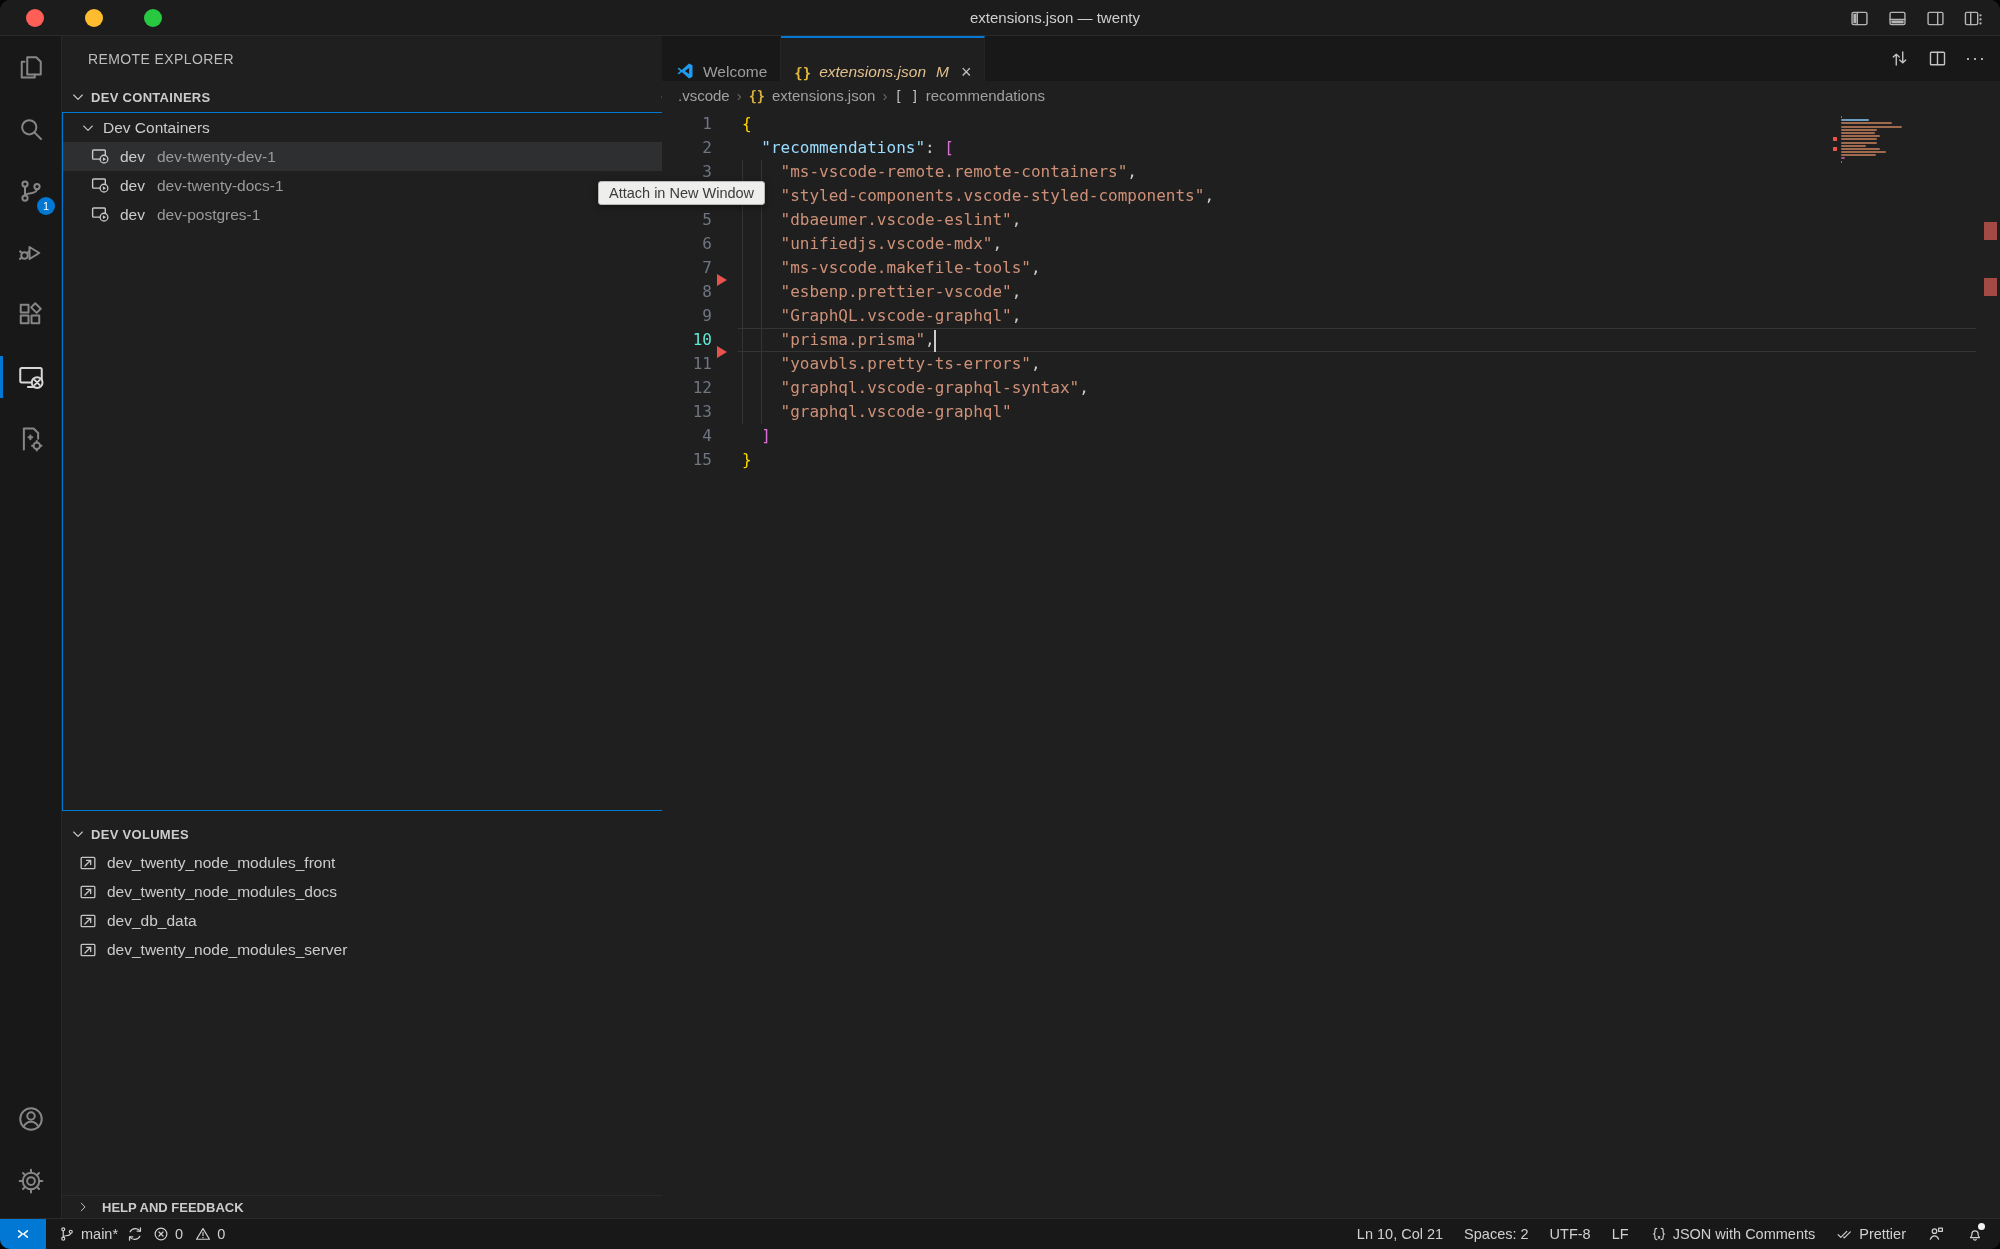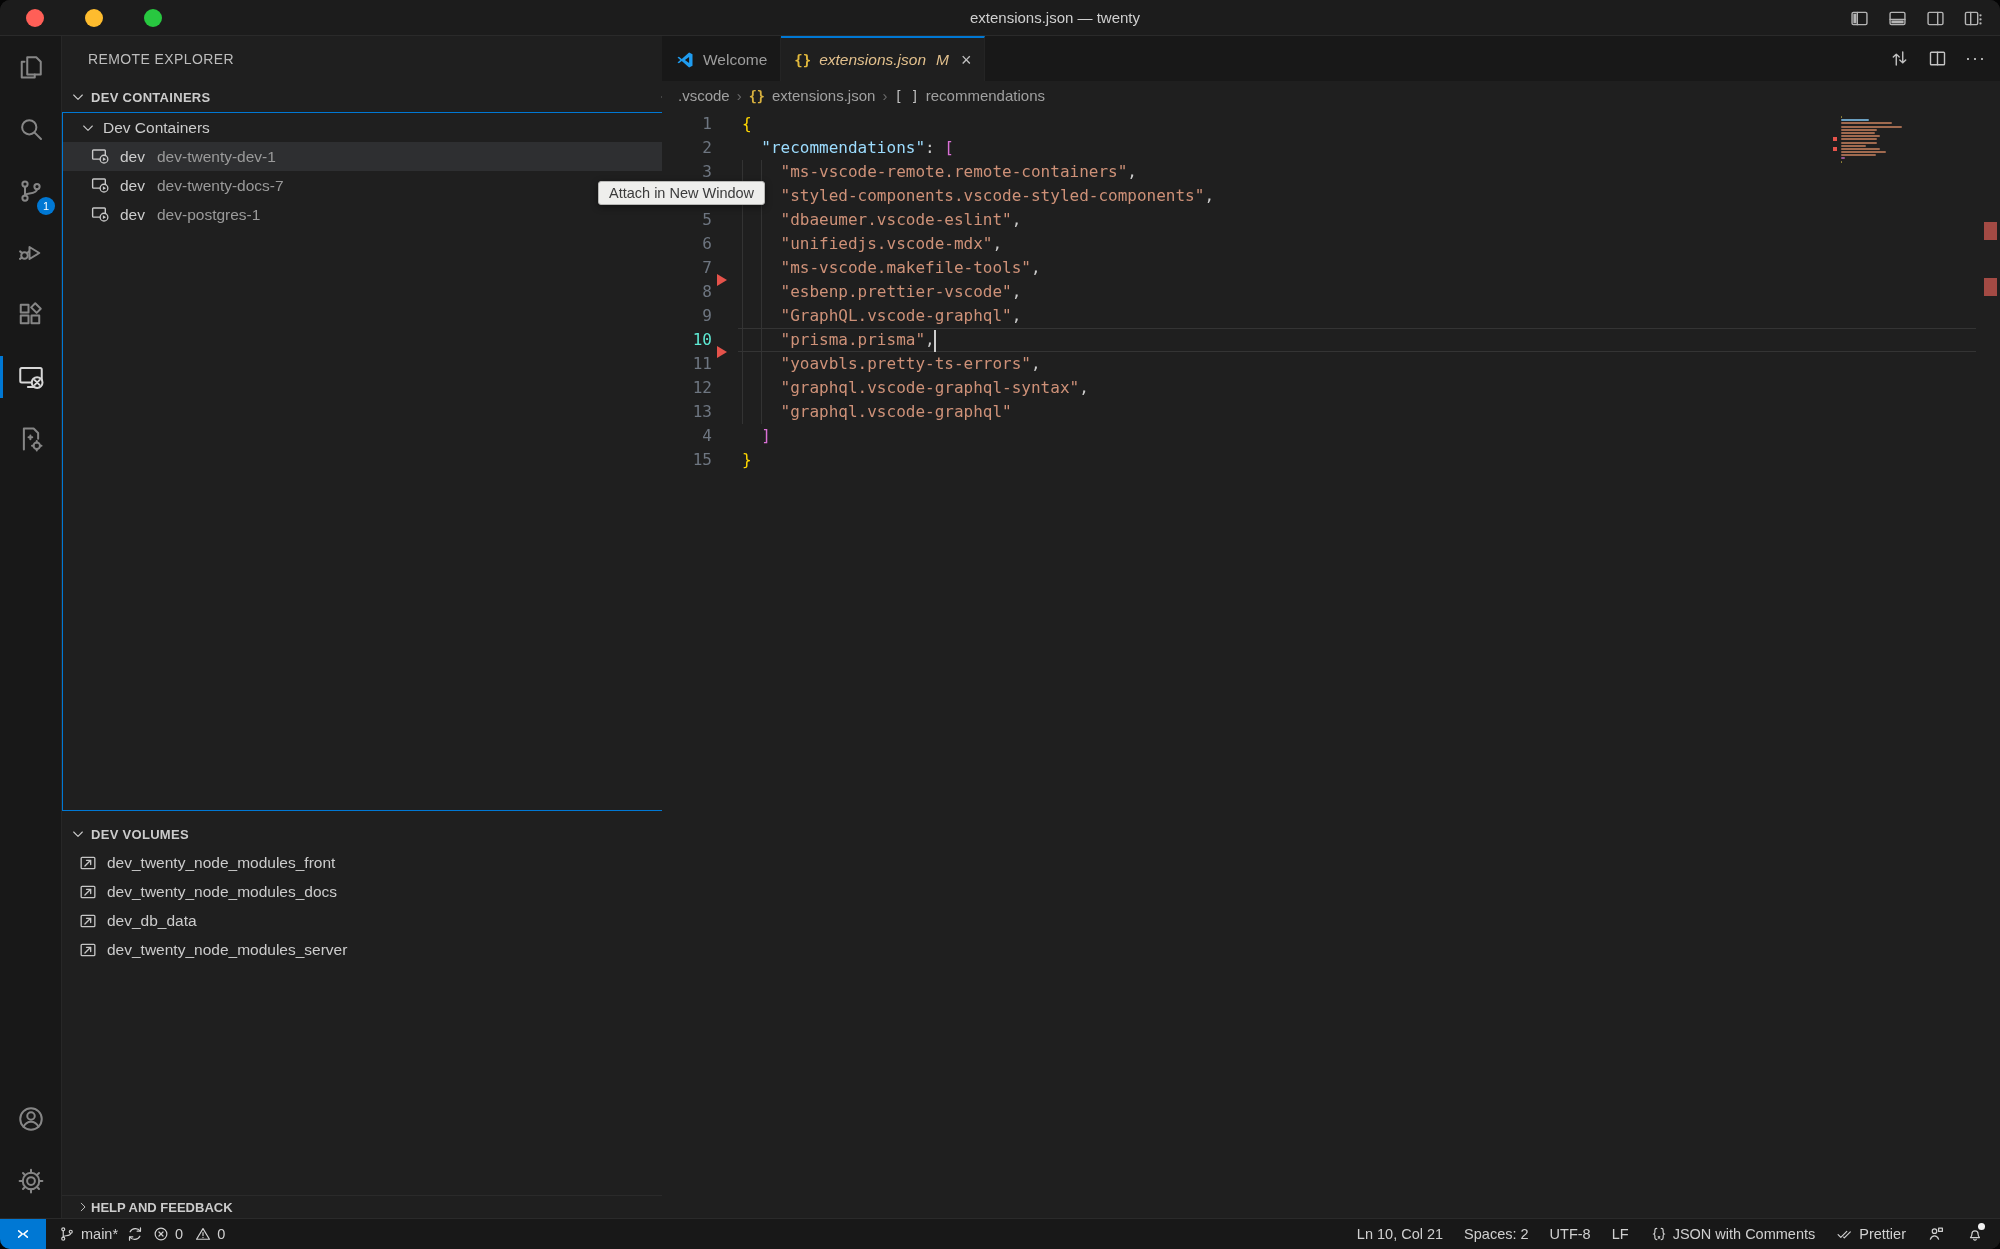--- a/index.html
+++ b/index.html
@@ -54,26 +54,26 @@
   .act-hov{background:#47484a;border-radius:5px;padding:3px}
   .act-hov svg{width:19px;height:19px}
   .tooltip{position:absolute;left:598px;top:181px;z-index:60;background:#eeeeec;color:#3b3b3b;border:1px solid #b7b7b5;
     border-radius:3px;font-size:14.5px;padding:3px 10px;box-shadow:0 2px 7px rgba(0,0,0,.45);white-space:nowrap}
   .sec-volumes{position:absolute;top:784px;left:0;right:0}
   .vol-head{height:28px}
   .vrow{height:29px;display:flex;align-items:center;padding-left:16px;font-size:15.5px;color:#cccccc}
   .vrow svg{width:20px;height:20px;color:#c5c5c5;margin-right:9px}
   .sec-help{position:absolute;bottom:0;left:0;right:0;height:23px;border-top:1px solid #2a2a2a;display:flex;align-items:center;padding-left:14px}
   .sec-help svg{width:14px;height:14px;color:#c5c5c5}
-  .sec-help .lbl{font-size:13px;font-weight:bold;margin-left:1px;color:#cccccc}
+  .sec-help .lbl{font-size:13px;font-weight:bold;margin-left:12px;color:#cccccc}
 
   
   .editor{position:absolute;left:662px;top:36px;right:0;bottom:31px;background:#1f1f1f}
   .tabbar{position:relative;height:45px;background:#181818;display:flex}
-  .tab{display:flex;align-items:center;gap:8px;padding:0 13px;font-size:15.5px;color:#9d9d9d;cursor:pointer;
+  .tab{display:flex;align-items:flex-end;gap:8px;padding:0 13px;font-size:15.5px;color:#9d9d9d;cursor:pointer;
     border-top:2px solid transparent;border-right:1px solid #242424}
   .tab .vsc-logo{width:20px;height:20px}
   .tab.active{background:#1f1f1f;border-top-color:#0078d4;color:#e2c08d}
   .tab.active .fname{font-style:italic}
   .tab .braces{color:#e2b93d;font-weight:bold;font-size:14px;font-family:"DejaVu Sans Mono",monospace}
   .tab .mod{color:#e2c08d;font-style:italic;margin-left:2px}
   .tab .close{color:#c0c0c0;font-size:18px;margin-left:4px;line-height:1}
   .editor-actions{position:absolute;right:14px;top:0;height:45px;display:flex;align-items:center;gap:17px;color:#c3c3c3}
   .editor-actions svg{width:21px;height:21px;cursor:pointer}
   .editor-actions .more{font-size:18px;letter-spacing:1px;cursor:pointer}
@@ -286,21 +286,21 @@
             </svg>
         </span>
       </div>
       <div class="trow item">
         <svg class="ic cicon" viewBox="0 0 24 24">
             <rect x="3" y="4.5" width="14.5" height="10.5" rx="1"></rect>
             <circle cx="16" cy="15" r="4.4" fill="#1f1f1f" stroke-width="1.5"></circle>
             <path d="M14.7 12.9l3.6 2.1-3.6 2.1z" fill="currentColor" stroke="none"></path>
           </svg>
         <span class="nm">dev</span>
-        <span class="desc">dev-twenty-docs-7</span>
+        <span class="desc">dev-twenty-docs-1</span>
       </div>
       <div class="trow item">
         <svg class="ic cicon" viewBox="0 0 24 24">
             <rect x="3" y="4.5" width="14.5" height="10.5" rx="1"></rect>
             <circle cx="16" cy="15" r="4.4" fill="#1f1f1f" stroke-width="1.5"></circle>
             <path d="M14.7 12.9l3.6 2.1-3.6 2.1z" fill="currentColor" stroke="none"></path>
           </svg>
         <span class="nm">dev</span>
         <span class="desc">dev-postgres-1</span>
       </div>

